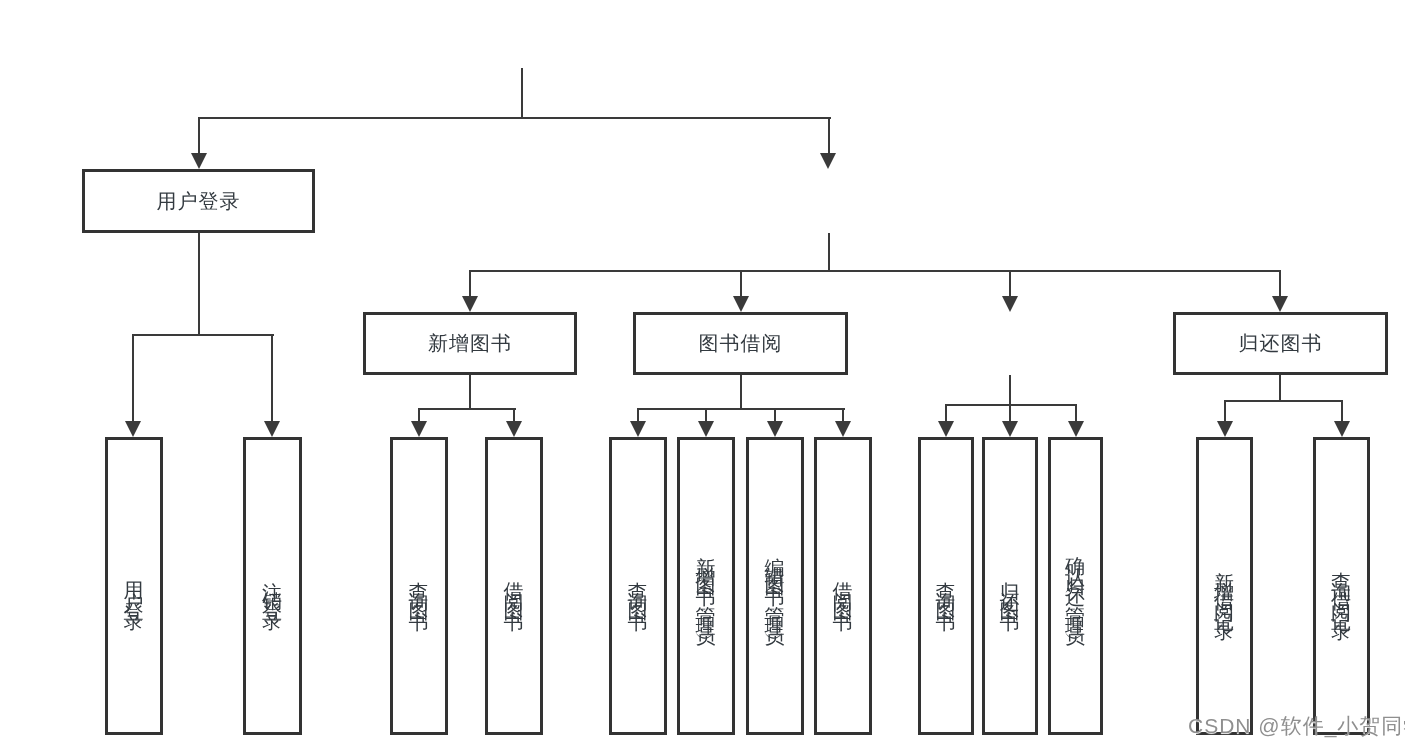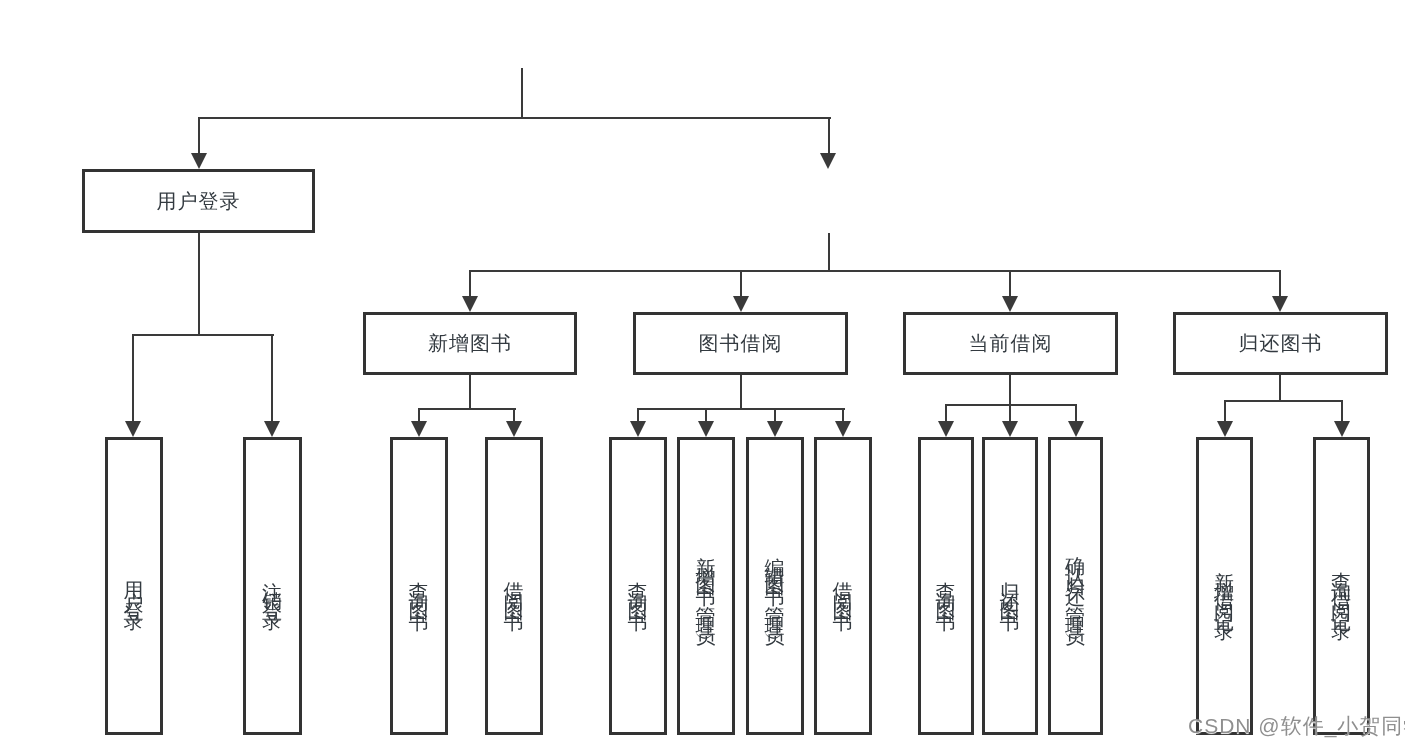--- a/index.html
+++ b/index.html
@@ -45,23 +45,20 @@
 
   <div class="box h" style="left:82px;top:169px;width:233px;height:64px">
     <span>用户登录</span>
   </div>
 
   <div class="box h" style="left:363px;top:312px;width:214px;height:63px">
     <span>新增图书</span>
   </div>
   <div class="box h" style="left:633px;top:312px;width:215px;height:63px">
     <span>图书借阅</span>
-  </div>
-  <div class="box h" style="left:903px;top:312px;width:215px;height:63px">
-    <span>当前借阅</span>
   </div>
   <div class="box h" style="left:1173px;top:312px;width:215px;height:63px">
     <span>归还图书</span>
   </div>
 
   <div class="box v" style="left:105px;top:437px;width:58px;height:298px">
     <span>用户登录</span>
   </div>
   <div class="box v" style="left:243px;top:437px;width:59px;height:298px">
     <span>注销登录</span>

